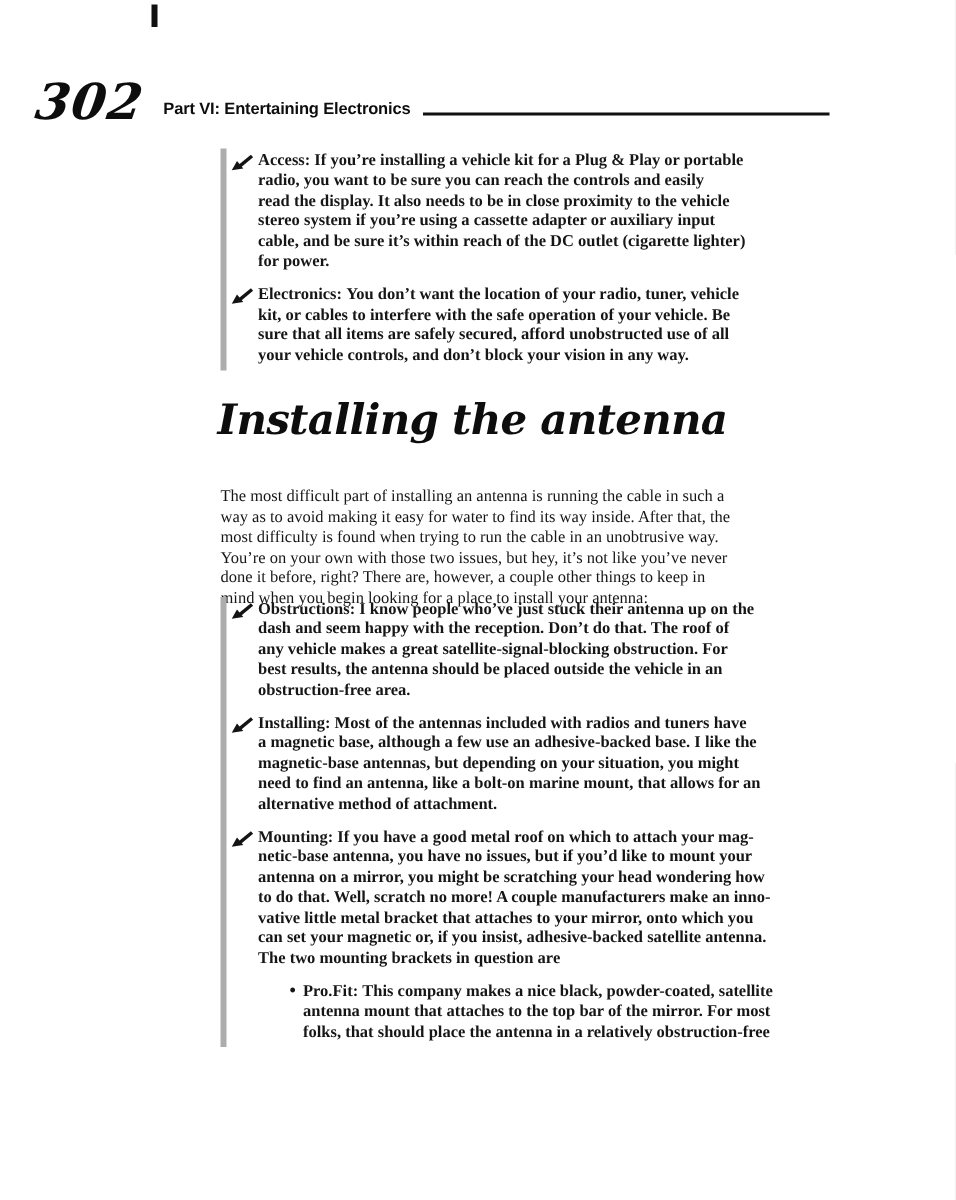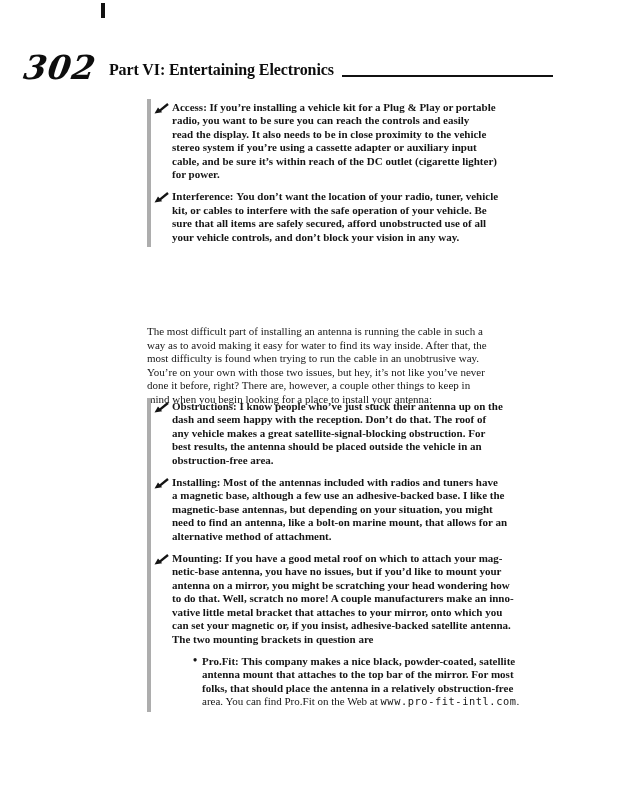--- a/index.html
+++ b/index.html
@@ -10,21 +10,21 @@
   }
   .print-mark{position:absolute;left:101px;top:3px;width:4px;height:15px;background:#111;}
 
   
   .hdr{position:absolute;left:24px;top:50px;right:84px;display:flex;align-items:flex-end;}
   .pagenum{
     font-family:"DejaVu Serif",serif;font-style:italic;font-weight:bold;
     font-size:33px;line-height:36px;transform:skewX(-8deg);letter-spacing:1px;color:#0d0d0d;
   }
   .parttitle{
-    font-family:Liberation Serif, serif;font-weight:bold;font-size:16px;
+    font-family:Liberation Sans, sans-serif;font-weight:bold;font-size:11px;
     margin-left:13px;padding-bottom:7px;white-space:nowrap;letter-spacing:-0.1px;color:#0d0d0d;
   }
   .rule{flex:1;border-bottom:2px solid #111;margin:0 0 9px 8px;height:0;}
 
   
   .blist{position:absolute;left:147px;width:410px;border-left:4px solid #adadad;padding:2px 0 3px 0;}
   .list1{top:99px;}
   .list2{top:398px;}
   .item{position:relative;padding-left:21px;margin-bottom:9px;font-size:11px;line-height:13.4px;}
   .item:last-child{margin-bottom:0;}
@@ -73,28 +73,29 @@
 read the display. It also needs to be in close proximity to the vehicle
 stereo system if you’re using a cassette adapter or auxiliary input
 cable, and be sure it’s within reach of the DC outlet (cigarette lighter)
 for power.</span>
     </div>
     <div class="item">
       <svg class="arrow" viewBox="0 0 15 11">
         <path d="M14 1 L5.2 8.2" stroke="#141414" stroke-width="2.3" fill="none"></path>
         <path d="M0.5 10.5 L8.2 9.3 L4 4.4 Z" fill="#141414"></path>
       </svg>
-      <span class="b">Interference:</span>
+      <span class="b">Electronics:</span>
       <span class="wrap">You don’t want the location of your radio, tuner, vehicle
 kit, or cables to interfere with the safe operation of your vehicle. Be
 sure that all items are safely secured, afford unobstructed use of all
 your vehicle controls, and don’t block your vision in any way.</span>
     </div>
   </div>
 
+  <div class="sechead">Installing the antenna</div>
 
   <div class="para">The most difficult part of installing an antenna is running the cable in such a
 way as to avoid making it easy for water to find its way inside. After that, the
 most difficulty is found when trying to run the cable in an unobtrusive way.
 You’re on your own with those two issues, but hey, it’s not like you’ve never
 done it before, right? There are, however, a couple other things to keep in
 mind when you begin looking for a place to install your antenna:</div>
 
   <div class="blist list2">
     <div class="item">
@@ -134,19 +135,16 @@
 vative little metal bracket that attaches to your mirror, onto which you
 can set your magnetic or, if you insist, adhesive-backed satellite antenna.
 The two mounting brackets in question are</span>
     </div>
     <div class="item sub">
       <span class="dot">•</span>
       <span class="b">Pro.Fit:</span>
       <span class="wrap">This company makes a nice black, powder-coated, satellite
 antenna mount that attaches to the top bar of the mirror. For most
 folks, that should place the antenna in a relatively obstruction-free</span>
-      <div>
-        <span>area. You can find Pro.Fit on the Web at </span><span class="mono">www.pro-fit-intl.com</span><span>.</span>
-      </div>
     </div>
   </div>
 
 </div>
 
 </body></html>

